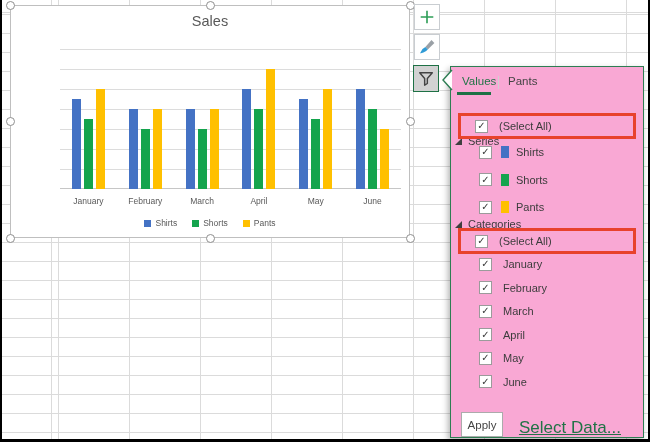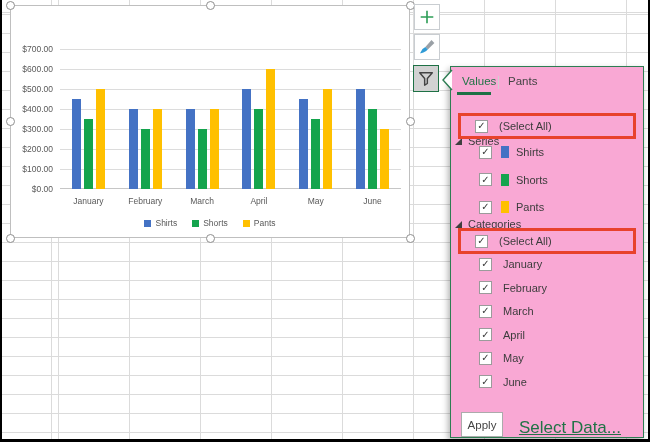--- a/index.html
+++ b/index.html
@@ -52,30 +52,21 @@
     border:1px solid #ABABAB;font-size:11.5px;color:#444;display:flex;align-items:center;justify-content:center;}
   .select-data{position:absolute;right:22px;top:351px;font-size:17px;color:#217346;text-decoration:underline;}
 </style>
 </head>
 <body>
 
 <div class="screen">
   <div class="grid-bg"></div>
 
   <div class="chart-box">
-    <div class="y-labels">
-        <div class="y-label" style="top: 38px;">$700.00</div>
-        <div class="y-label" style="top: 58px;">$600.00</div>
-        <div class="y-label" style="top: 78px;">$500.00</div>
-        <div class="y-label" style="top: 98px;">$400.00</div>
-        <div class="y-label" style="top: 118px;">$300.00</div>
-        <div class="y-label" style="top: 138px;">$200.00</div>
-        <div class="y-label" style="top: 158px;">$100.00</div>
-        <div class="y-label" style="top: 178px;">$0.00</div>
-      </div>
+    <div class="chart-title">Sales</div>
     <div class="plot"></div>
     <div>
         <div class="x-label" style="left: 49px; width: 56.8333px;">January</div>
         <div class="x-label" style="left: 105.833px; width: 56.8333px;">February</div>
         <div class="x-label" style="left: 162.667px; width: 56.8333px;">March</div>
         <div class="x-label" style="left: 219.5px; width: 56.8333px;">April</div>
         <div class="x-label" style="left: 276.333px; width: 56.8333px;">May</div>
         <div class="x-label" style="left: 333.167px; width: 56.8333px;">June</div>
       </div>
     <div class="legend">

